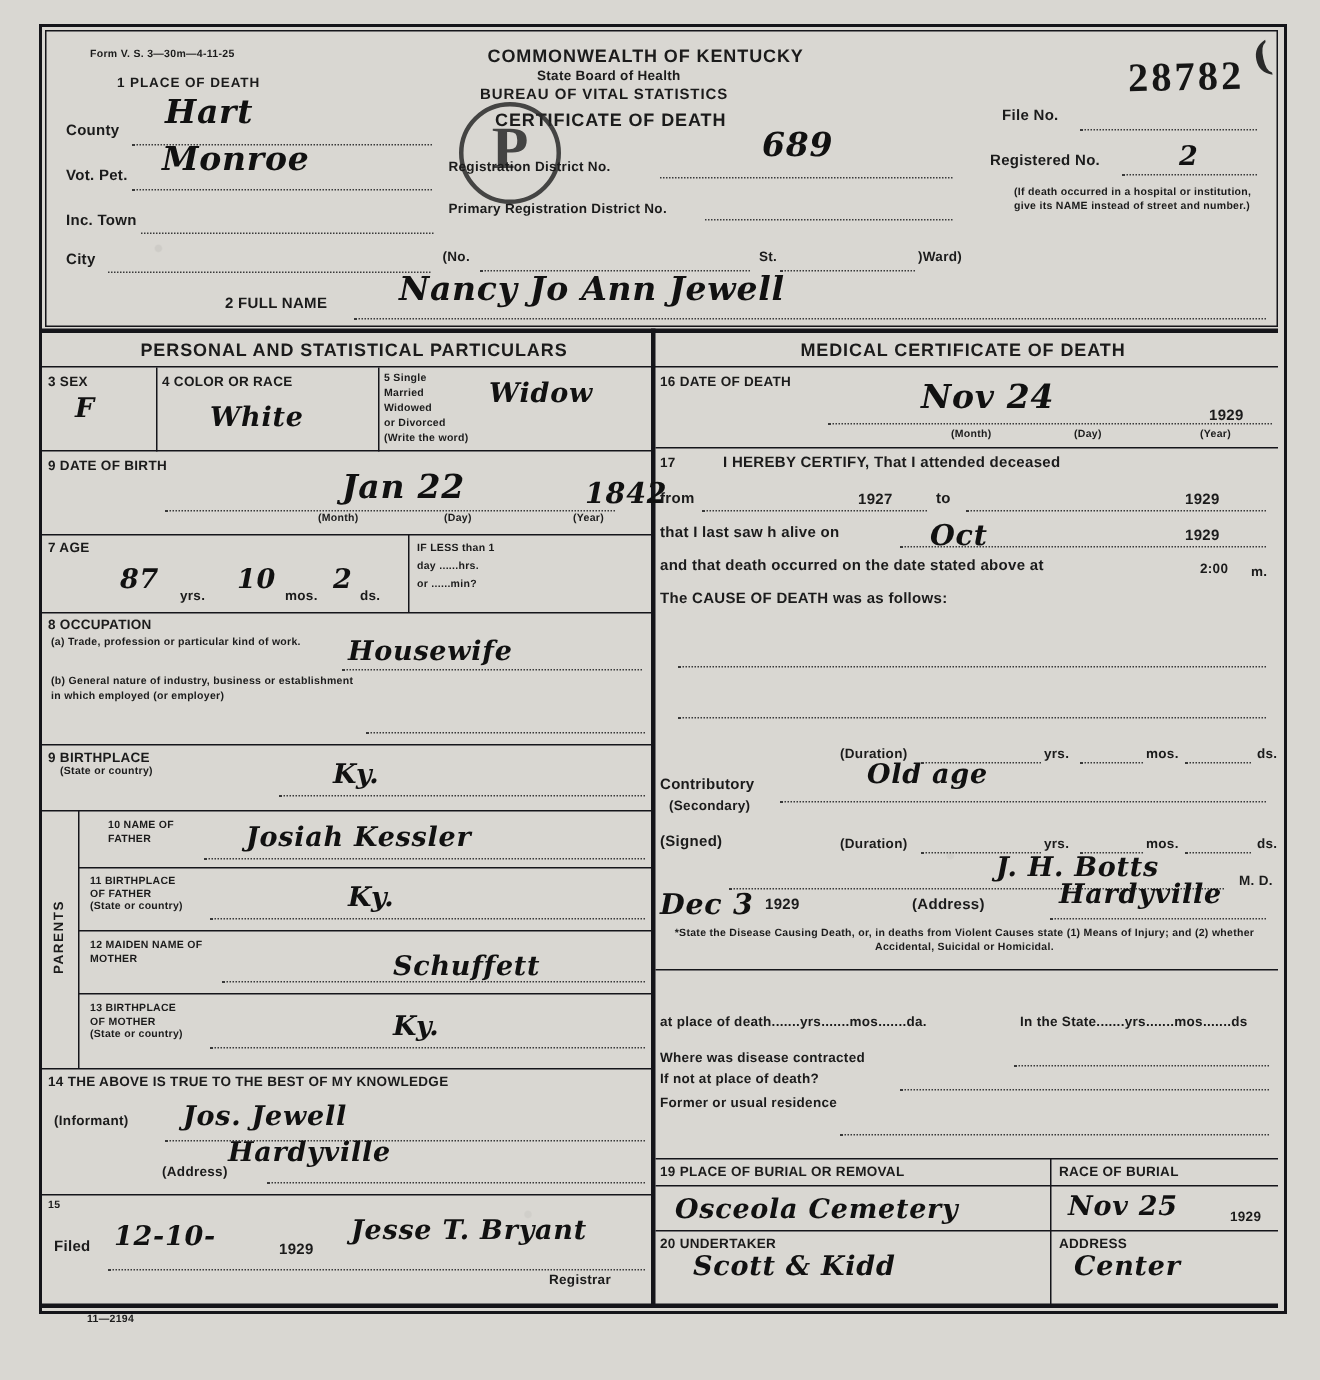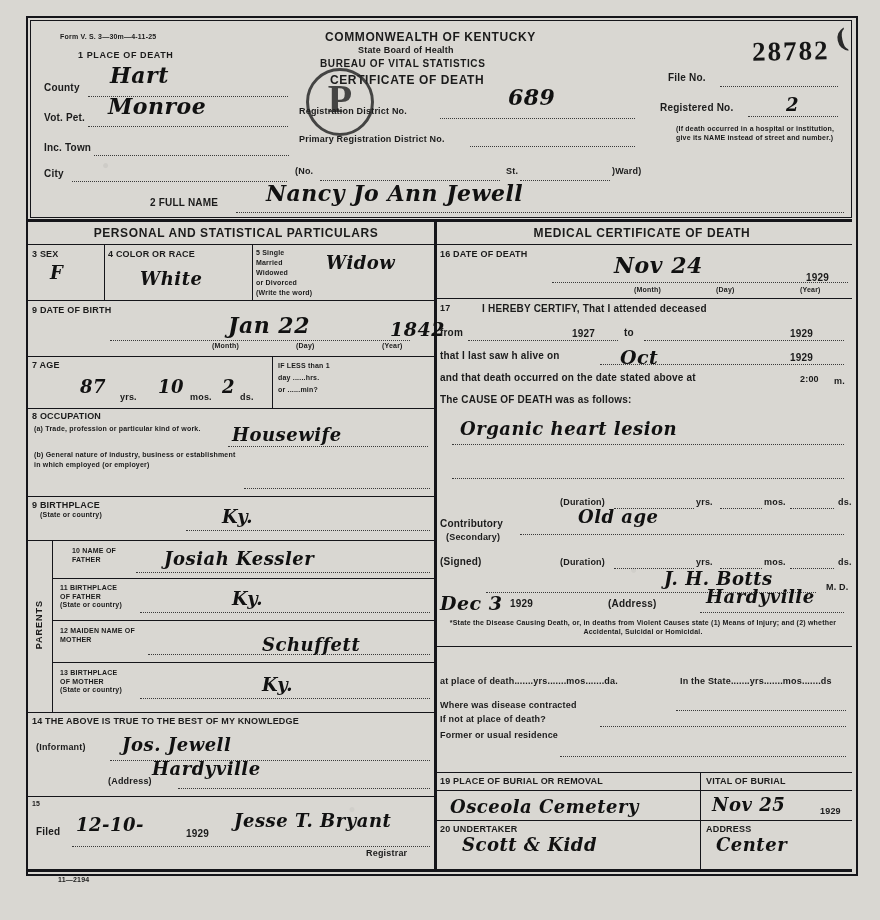--- a/index.html
+++ b/index.html
@@ -242,21 +242,20 @@
   <div class="abs dots" style="left:600px;top:364px;width:244px;"></div>
   <div class="abs hw small" style="left:620px;top:346px;">Oct</div>
   <div class="abs pr md" style="left:790px;top:352px;">1929</div>
 
   <div class="abs pr md" style="left:440px;top:372px;">and that death occurred on the date stated above at</div>
   <div class="abs pr sm" style="left:800px;top:374px;">2:00</div>
   <div class="abs pr sm" style="left:834px;top:376px;">m.</div>
 
   <div class="abs pr md" style="left:440px;top:394px;">The CAUSE OF DEATH  was as follows:</div>
   <div class="abs dots" style="left:452px;top:444px;width:392px;"></div>
-  <div class="abs hw mid" style="left:460px;top:418px;">Organic heart lesion</div>
   <div class="abs dots" style="left:452px;top:478px;width:392px;"></div>
 
   <div class="abs pr sm" style="left:560px;top:497px;">(Duration)</div>
   <div class="abs dots" style="left:614px;top:508px;width:80px;"></div>
   <div class="abs pr sm" style="left:696px;top:497px;">yrs.</div>
   <div class="abs dots" style="left:720px;top:508px;width:42px;"></div>
   <div class="abs pr sm" style="left:764px;top:497px;">mos.</div>
   <div class="abs dots" style="left:790px;top:508px;width:44px;"></div>
   <div class="abs pr sm" style="left:838px;top:497px;">ds.</div>
 
@@ -292,21 +291,21 @@
   <div class="abs pr sm" style="left:440px;top:700px;">Where was disease contracted</div>
   <div class="abs dots" style="left:676px;top:710px;width:170px;"></div>
   <div class="abs pr sm" style="left:440px;top:714px;">If not at place of death?</div>
   <div class="abs dots" style="left:600px;top:726px;width:246px;"></div>
   <div class="abs pr sm" style="left:440px;top:730px;width:120px;line-height:11px;">Former or usual residence</div>
   <div class="abs dots" style="left:560px;top:756px;width:286px;"></div>
   <div class="hrule" style="left:437px;top:772px;width:415px;"></div>
 
   <div class="vrule" style="left:700px;top:772px;height:100px;"></div>
   <div class="abs pr sm" style="left:440px;top:776px;">19 PLACE OF BURIAL OR REMOVAL</div>
-  <div class="abs pr sm" style="left:706px;top:776px;">VITAL OF BURIAL</div>
+  <div class="abs pr sm" style="left:706px;top:776px;">RACE OF BURIAL</div>
   <div class="hrule" style="left:437px;top:790px;width:415px;"></div>
   <div class="abs hw mid" style="left:450px;top:796px;">Osceola Cemetery</div>
   <div class="abs hw mid" style="left:712px;top:794px;">Nov 25</div>
   <div class="abs pr sm" style="left:820px;top:806px;">1929</div>
   <div class="hrule" style="left:437px;top:820px;width:415px;"></div>
 
   <div class="abs pr sm" style="left:440px;top:824px;">20 UNDERTAKER</div>
   <div class="abs pr sm" style="left:706px;top:824px;">ADDRESS</div>
   <div class="abs hw mid" style="left:462px;top:834px;">Scott &amp; Kidd</div>
   <div class="abs hw mid" style="left:716px;top:834px;">Center</div>

